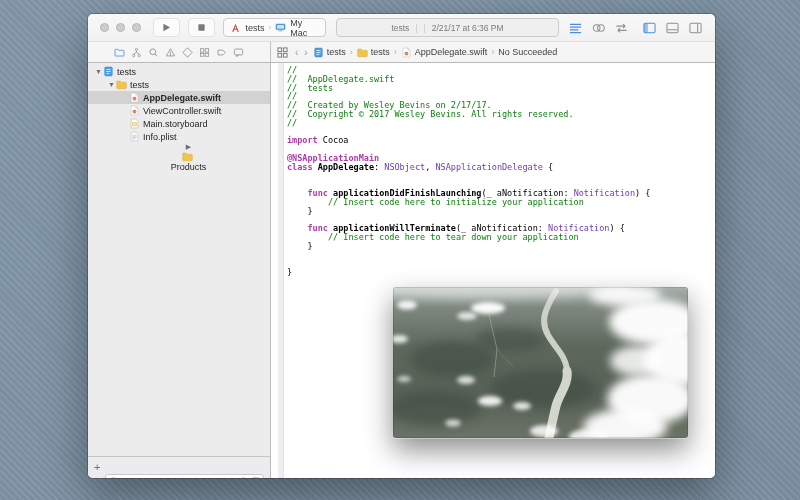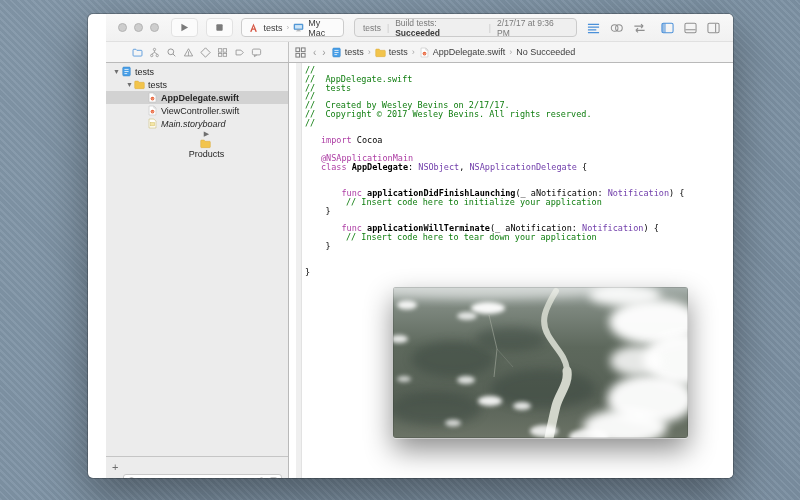--- a/index.html
+++ b/index.html
@@ -8,21 +8,21 @@
     font-family:"Liberation Sans",sans-serif;
     background:
       repeating-linear-gradient(45deg, rgba(255,255,255,0.05) 0 2px, rgba(0,0,0,0.035) 2px 5px),
       linear-gradient(135deg,#8397a9 0%,#7d92a4 55%,#7b8fa1 100%);
   }
   
   .window{
     position:absolute;left:88px;top:14px;width:627px;height:464px;
     background:#fff;border-radius:5px;overflow:hidden;
     box-shadow:0 0 0 1px rgba(0,0,0,.22), 0 18px 45px rgba(0,0,0,.38);
-    display:flex;flex-direction:column;padding-left:18px;
+    display:flex;flex-direction:column;
   }
   
   .toolbar{height:27px;flex:none;background:linear-gradient(#f8f8f8,#f1f1f1);
     border-bottom:1px solid #e0e0e0;display:flex;align-items:center;padding:0 8px;}
   .lights{display:flex;gap:7px;margin:0 12px 0 4px;}
   .light{width:9px;height:9px;border-radius:50%;background:#cdcdcd;border:1px solid #b4b4b4;box-sizing:border-box;}
   .tb-btn{width:26px;height:17px;border:1px solid #e2e2e2;border-radius:4px;background:#fbfbfb;
     display:flex;align-items:center;justify-content:center;color:#7b7b7b;margin-right:8px;}
   .tb-btn svg{width:9px;height:9px;}
   .scheme{height:17px;border:1px solid #cccccc;border-radius:4px;background:#fbfbfb;
@@ -67,21 +67,21 @@
   .filterfield input{flex:1;border:none;outline:none;font-size:8.5px;color:#444;min-width:10px;background:transparent;font-family:"Liberation Sans",sans-serif;}
   .filterfield input::placeholder{color:#a8a8a8;}
   .ff-ico{width:9px;height:9px;color:#8f8f8f;flex:none;}
   .ff-ico svg{width:9px;height:9px;display:block;}
   
   .editor{flex:1;background:#fff;position:relative;overflow:hidden;}
   .ribbon{position:absolute;left:7px;top:0;bottom:0;width:5px;background:#efefef;border-right:1px solid #e2e2e2;}
   .code{position:absolute;left:16px;top:3px;right:0;font-family:"DejaVu Sans Mono",monospace;
     font-size:8.5px;line-height:8.8px;white-space:pre;color:var(--plain);}
   .code .cmt{color:var(--cmt);}
-  .code .kw{color:var(--kw);font-weight:400;margin-left:16px;}
+  .code .kw{color:var(--kw);font-weight:700;}
   .code .type{color:var(--type);}
   .code .decl{font-weight:700;}
   
   .pip{position:absolute;left:393px;top:287px;width:295px;height:151px;border-radius:3px;overflow:hidden;
     box-shadow:0 1px 0 rgba(255,255,255,.4), 0 12px 28px rgba(0,0,0,.45);}
   .pip svg{display:block;width:100%;height:100%;}
 </style>
 </head>
 <body>
 
@@ -117,23 +117,22 @@
             <rect x="3" y="4.5" width="10" height="5" fill="#cfe6f8"></rect>
             <rect x="6" y="11" width="4" height="1.6" fill="#9b9b9b"></rect>
             <rect x="4.5" y="12.6" width="7" height="1" fill="#b5b5b5"></rect>
           </svg>
       </span>
       <span>My Mac</span>
     </div>
     <div class="activity">
       <span>tests</span>
       <span class="bar">|</span>
-      <span><span>Build tests:</span> <b>Succeeded</b></span>
       <span class="bar">|</span>
-      <span>2/17/17 at 9:36 PM</span>
+      <span>2/21/17 at 6:36 PM</span>
     </div>
     <div class="icongroup" id="editor-modes">
         <div class="tbico active">
           <svg viewBox="0 0 14 12" stroke="currentColor" stroke-width="1.4" fill="none">
             <path d="M1 2 h12 M1 5 h12 M1 8 h9 M1 11 h12"></path>
           </svg>
         </div>
         <div class="tbico">
           <svg viewBox="0 0 14 12" fill="none" stroke="currentColor" stroke-width="1.1">
             <circle cx="5" cy="6" r="3.6"></circle>
@@ -310,29 +309,39 @@
             <span class="ico">
               <svg viewBox="0 0 16 16">
                 <path d="M3 1.5 H10 L13 4.5 V14.5 H3 Z" fill="#fff" stroke="#b5b5b5" stroke-width="0.7"></path>
                 <path d="M10 1.5 V4.5 H13" fill="none" stroke="#b5b5b5" stroke-width="0.7"></path>
                 <circle cx="8" cy="9.5" r="2.7" fill="#e8643a"></circle>
                 <path d="M6.6 9.9 Q8 10.8 9.6 9.6" stroke="#fff" stroke-width="0.8" fill="none"></path>
               </svg>
             </span>
             <span>ViewController.swift</span>
           </div>
-          <div class="tree-row" style="padding-left: 32px; font-style: italic;">
+          <div class="tree-row" style="padding-left: 32px;">
             <span class="disc"></span>
             <span class="ico">
               <svg viewBox="0 0 16 16">
                 <path d="M3 1.5 H10 L13 4.5 V14.5 H3 Z" fill="#fff" stroke="#c1ad52" stroke-width="0.7"></path>
                 <rect x="5" y="6.5" width="6" height="5" fill="#f4e6a6" stroke="#cdb455" stroke-width="0.6"></rect>
               </svg>
             </span>
             <span>Main.storyboard</span>
+          </div>
+          <div class="tree-row" style="padding-left: 32px;">
+            <span class="disc"></span>
+            <span class="ico">
+              <svg viewBox="0 0 16 16">
+                <path d="M3 1.5 H10 L13 4.5 V14.5 H3 Z" fill="#fafafa" stroke="#b5b5b5" stroke-width="0.7"></path>
+                <path d="M5 7 h6 M5 9.2 h6 M5 11.4 h4" stroke="#9c9c9c" stroke-width="0.8"></path>
+              </svg>
+            </span>
+            <span>Info.plist</span>
           </div>
           <div class="tree-row" style="padding-left: 19px; flex-direction: column;">
             <span class="disc">▶</span>
             <span class="ico">
               <svg viewBox="0 0 16 16">
                 <path d="M1 4.2 Q1 3 2.2 3 L5.6 3 Q6.2 3 6.6 3.5 L7.8 4.8 L13.8 4.8 Q15 4.8 15 6 L15 12.8 Q15 14 13.8 14 L2.2 14 Q1 14 1 12.8 Z" fill="#f2c44c" stroke="#d9a835" stroke-width="0.7"></path>
               </svg>
             </span>
             <span>Products</span>
           </div>

